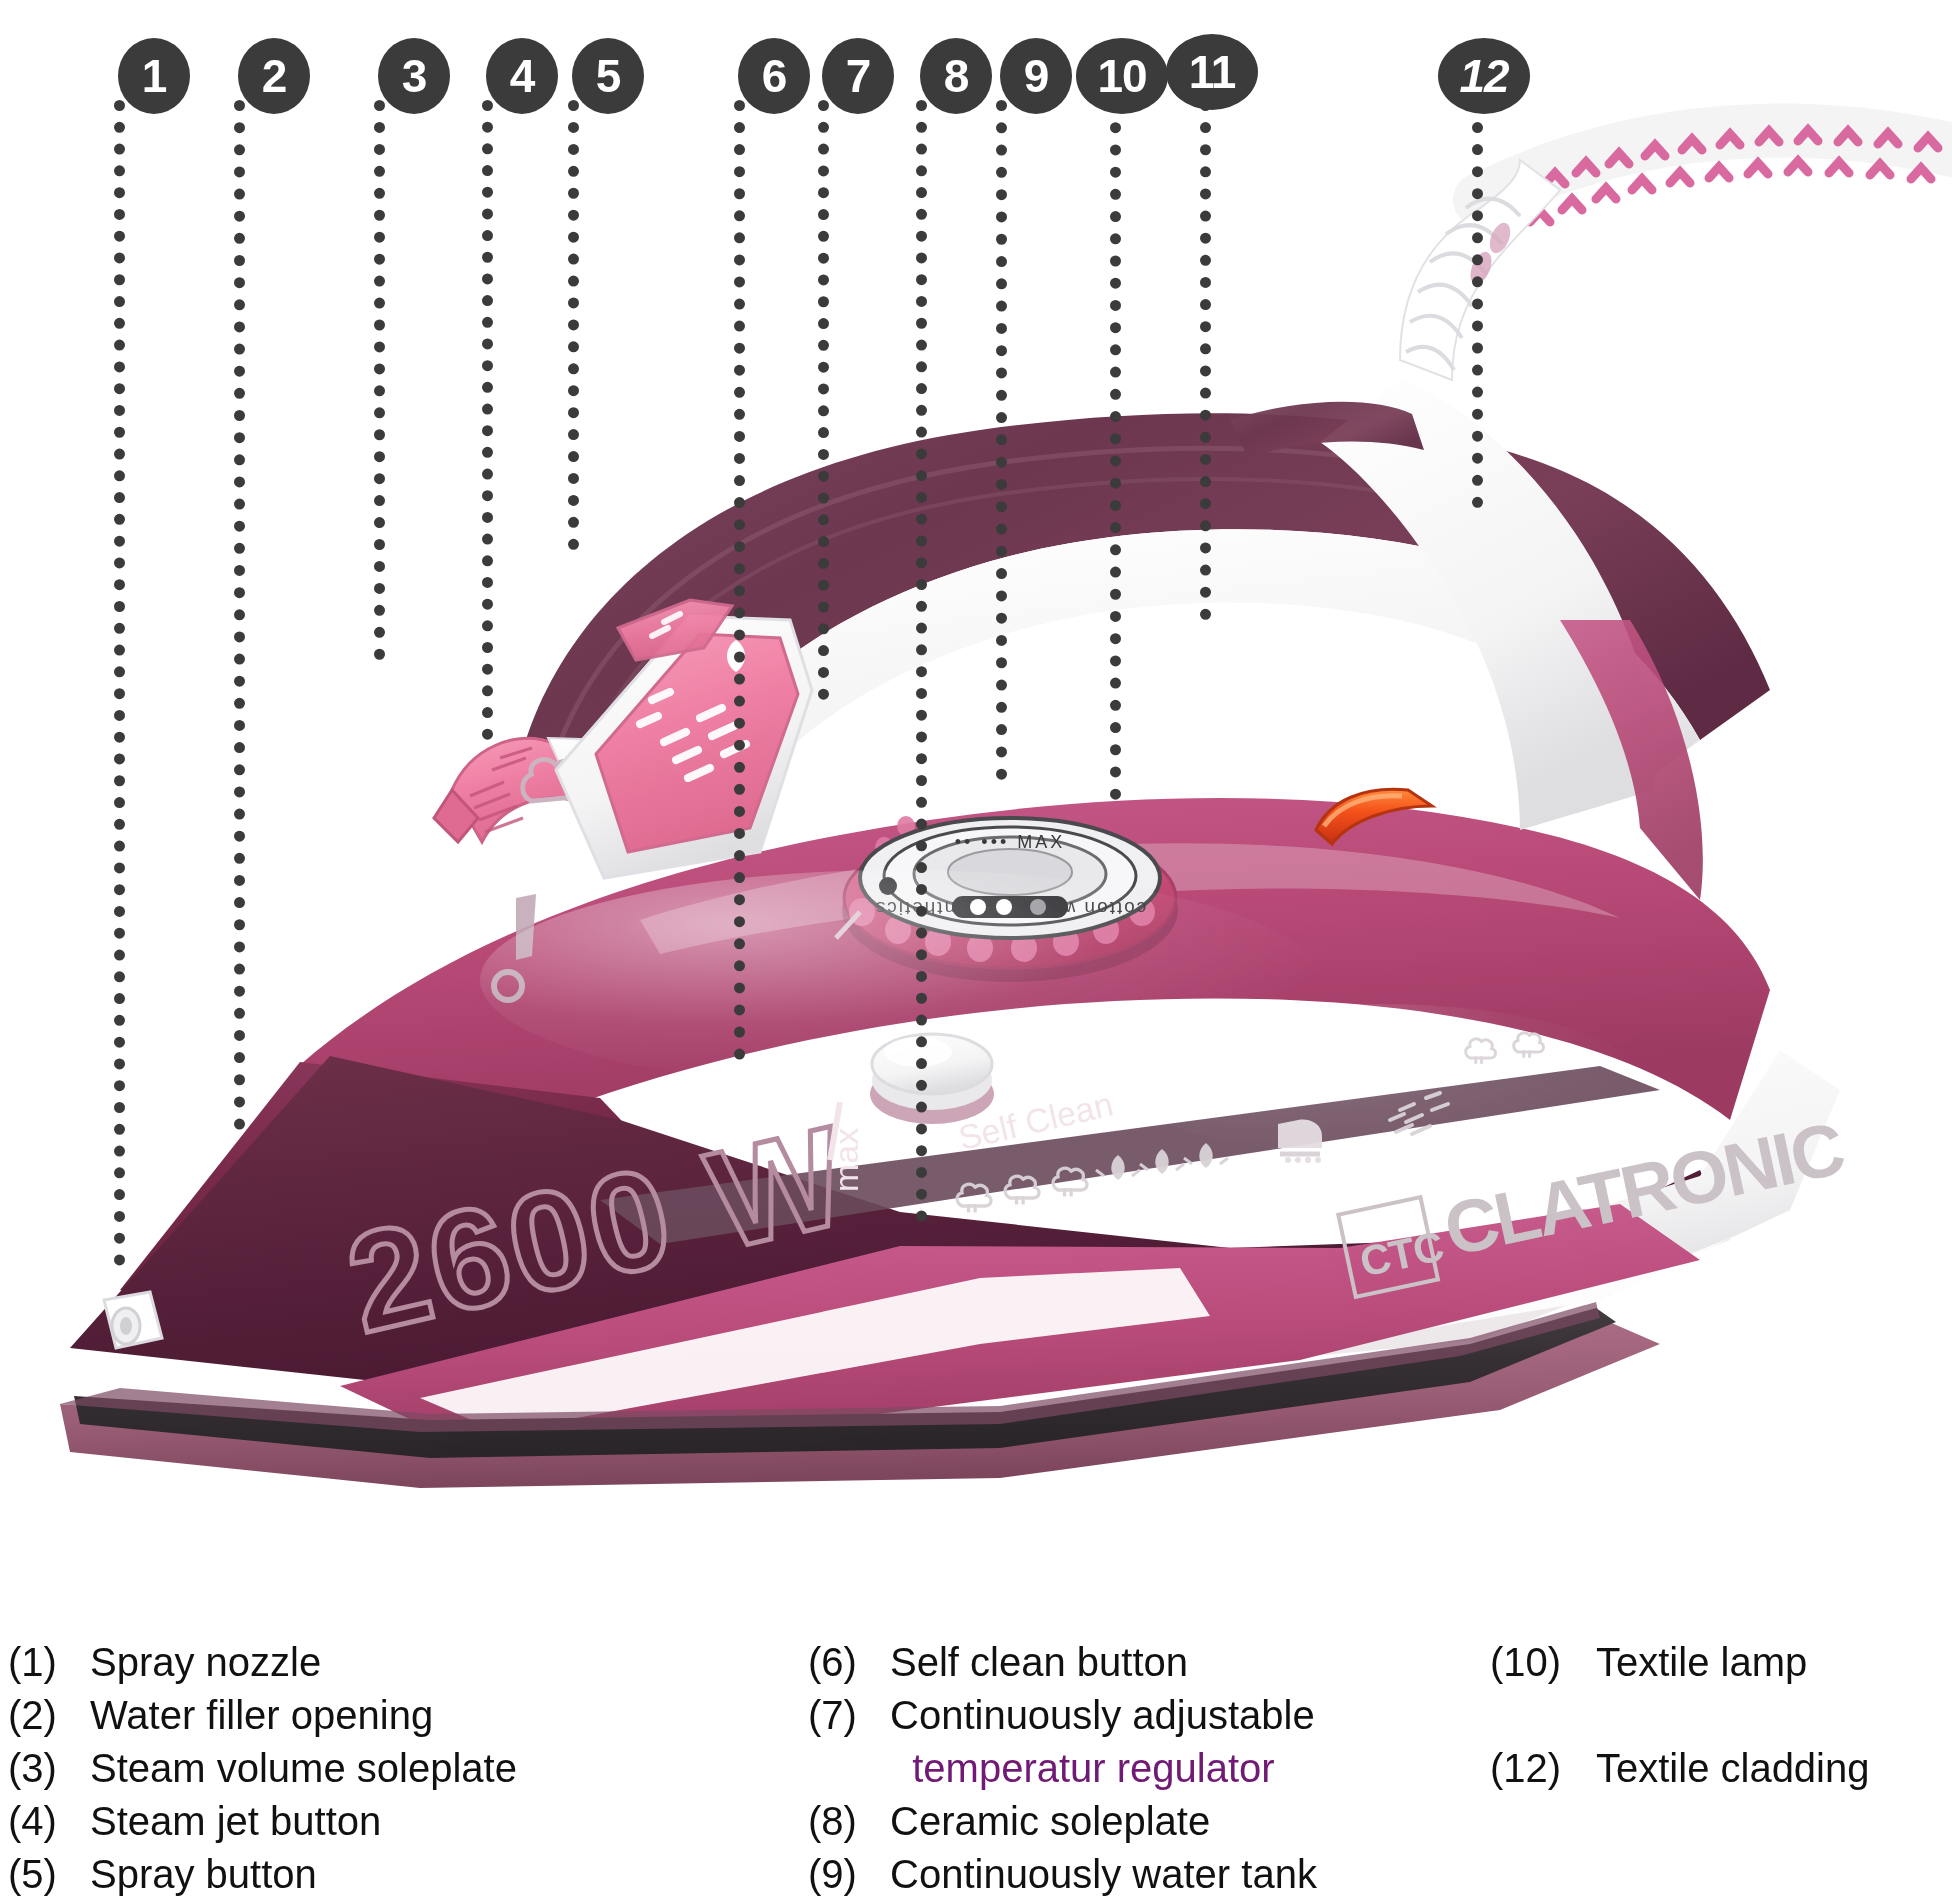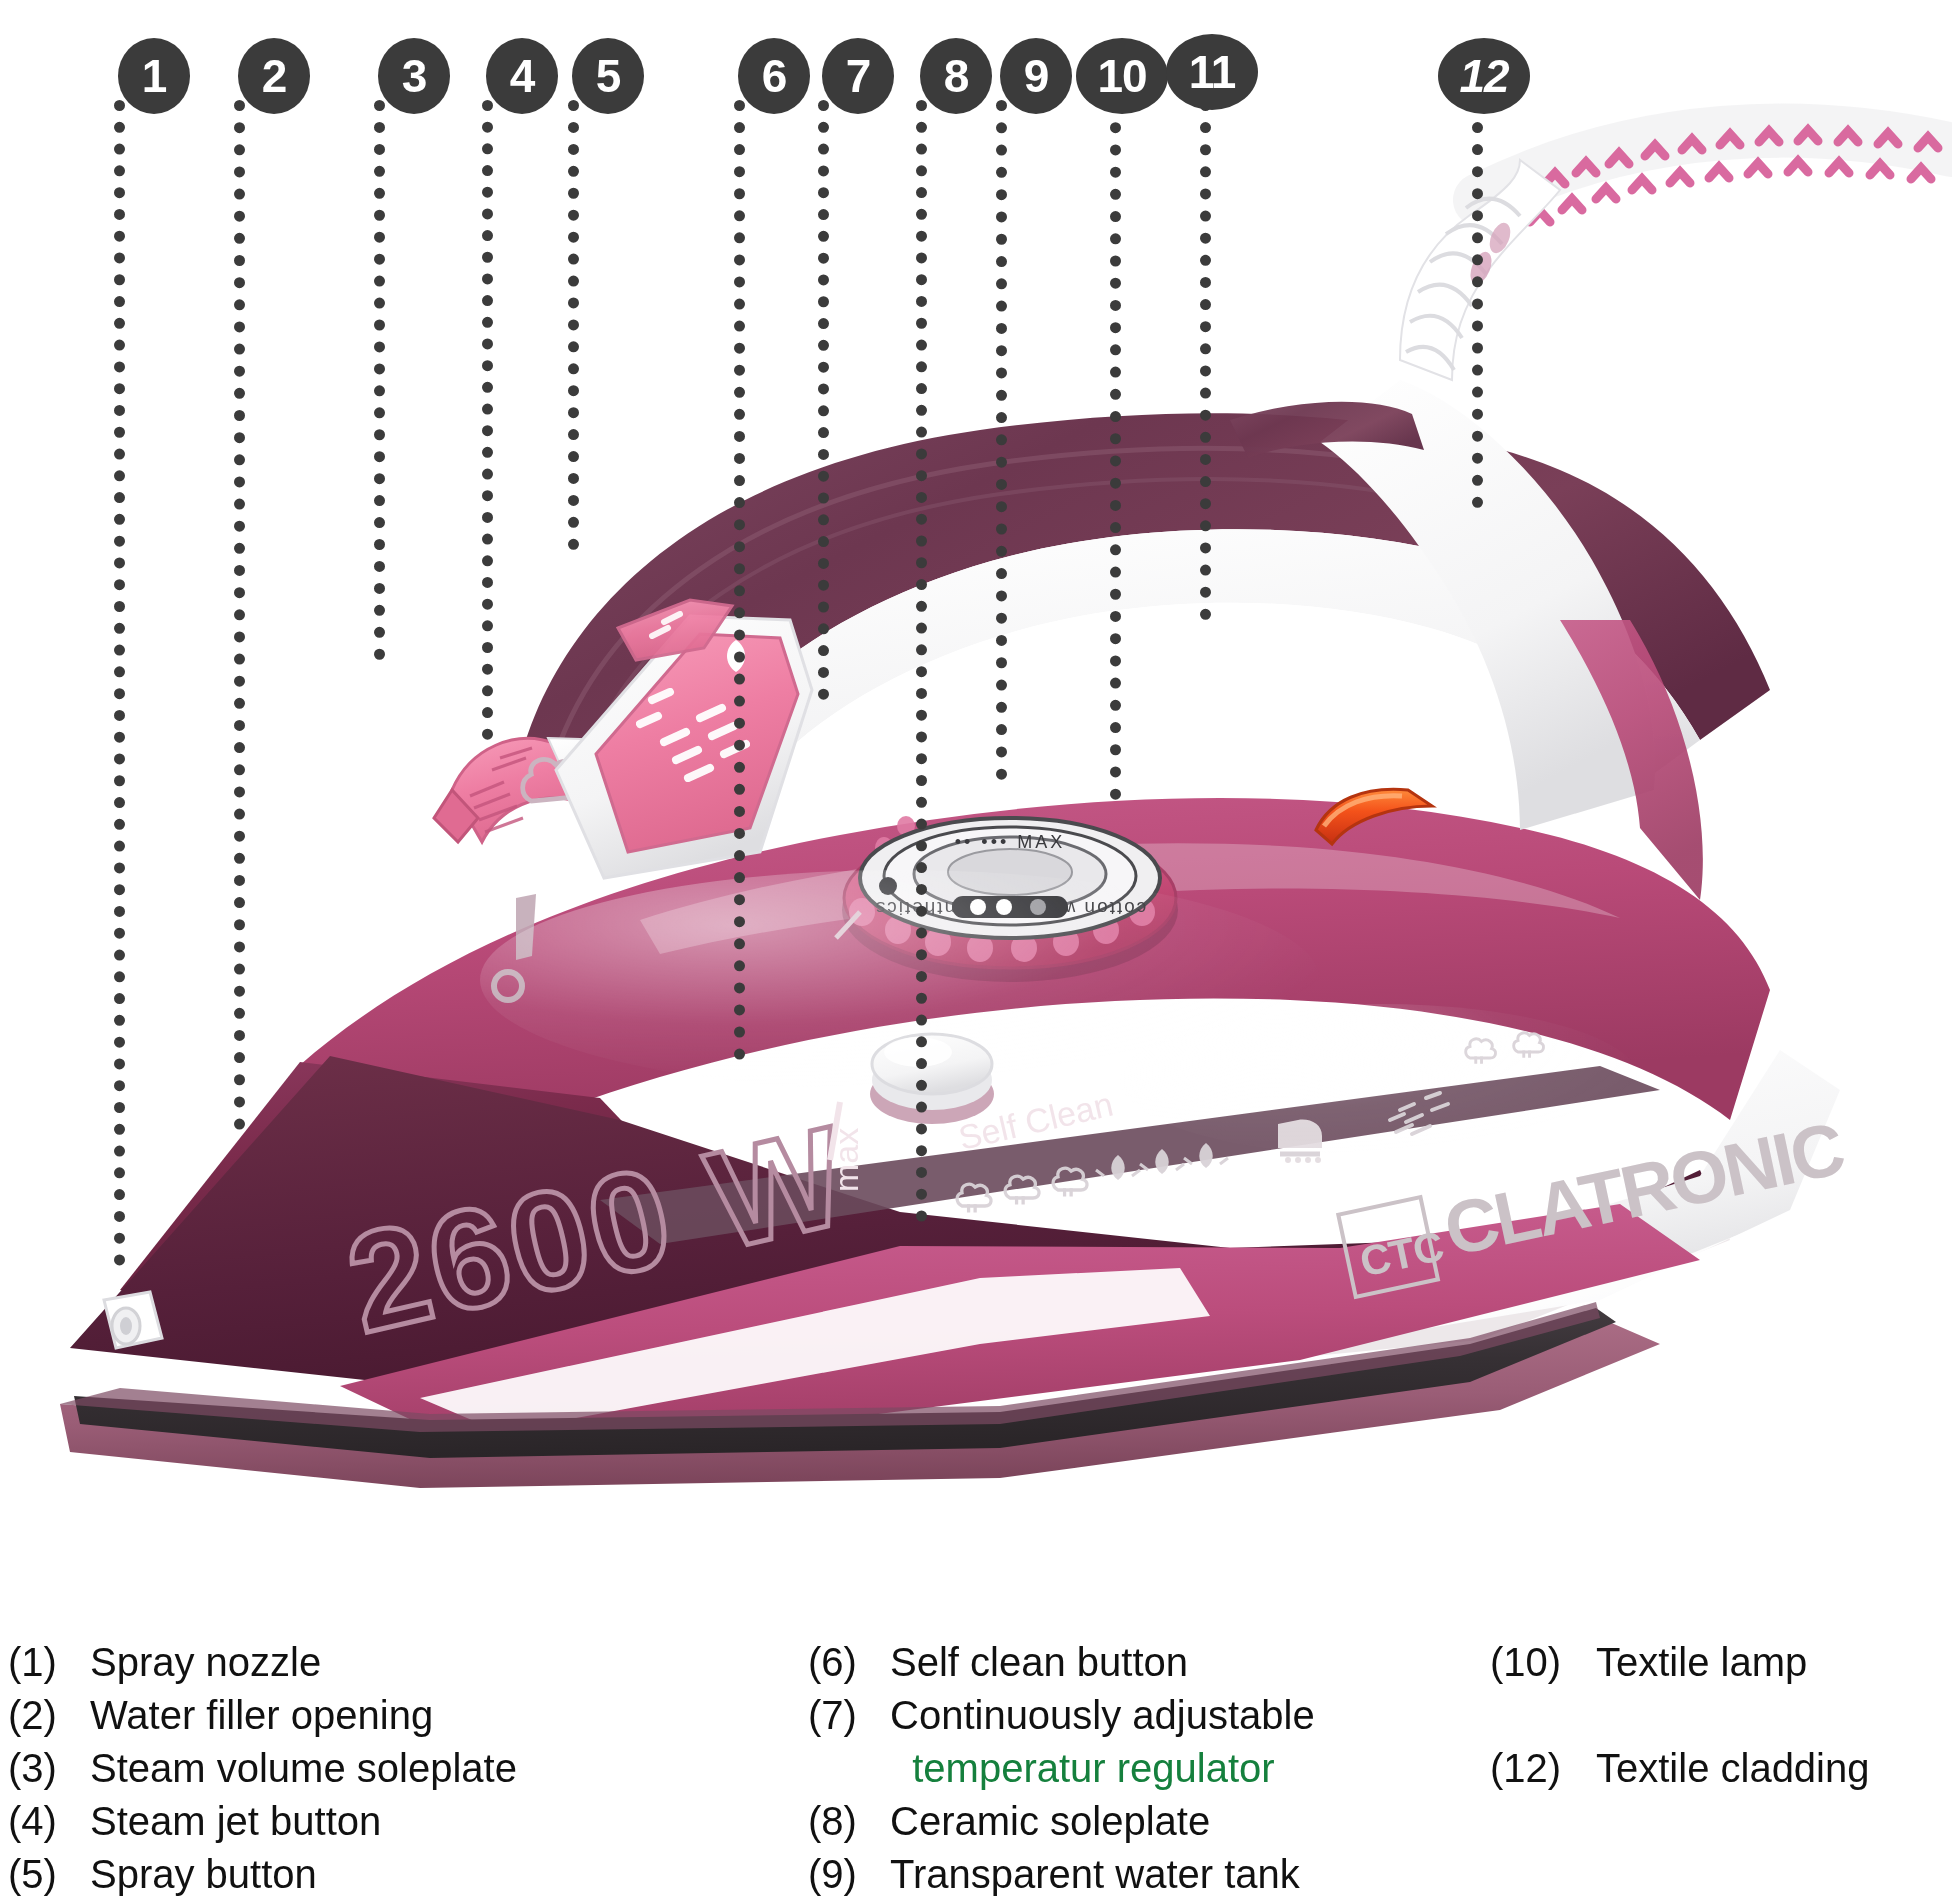--- a/index.html
+++ b/index.html
@@ -29,21 +29,21 @@
   
   .legend{position:absolute;left:0;top:1636px;width:1952px;height:268px;}
   .legend-col{position:absolute;top:0;}
   .legend-row{
     display:flex;align-items:flex-start;
     font-size:40px;line-height:53px;color:#111111;
     white-space:nowrap;
   }
   .legend-num{min-width:82px;display:inline-block;}
   .legend-num.wide{min-width:106px;}
-  .legend-cont{display:block;font-size:40px;line-height:53px;color:#15803d;}
+  .legend-cont{display:block;font-size:40px;line-height:53px;color:#701a75;}
 
   
   #iron{position:absolute;left:0;top:0;width:1952px;height:1640px;}
 </style>
 </head>
 <body>
 
 <div id="stage">
 
   <svg id="iron" viewBox="0 0 1952 1640" preserveAspectRatio="none">
@@ -461,21 +461,21 @@
         <div class="legend-row">
           <span class="legend-num">&nbsp;</span>
           <span class="legend-cont">&nbsp;&nbsp;temperatur regulator</span>
         </div>
         <div class="legend-row">
           <span class="legend-num">(8)</span>
           <span>Ceramic soleplate</span>
         </div>
         <div class="legend-row">
           <span class="legend-num">(9)</span>
-          <span>Transparent water tank</span>
+          <span>Continuously water tank</span>
         </div>
       </div>
       <div class="legend-col" style="left: 1490px;">
         <div class="legend-row">
           <span class="legend-num wide">(10)</span>
           <span>Textile lamp</span>
         </div>
         <div class="legend-row">
           <span class="legend-num wide">&nbsp;</span>
         </div>

